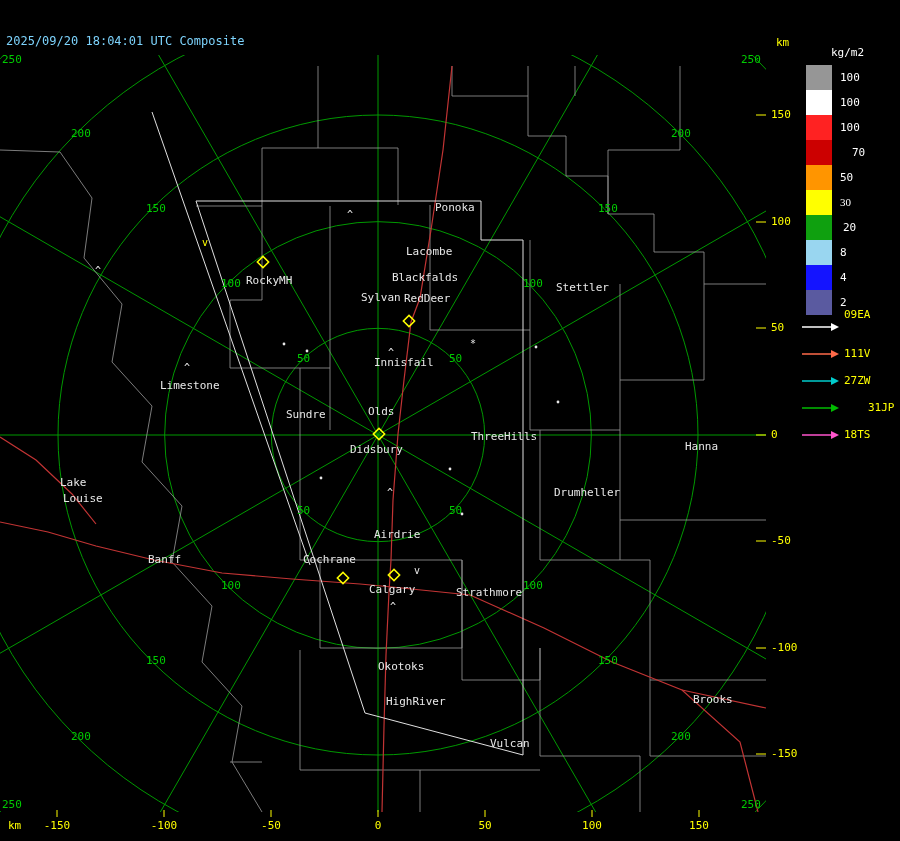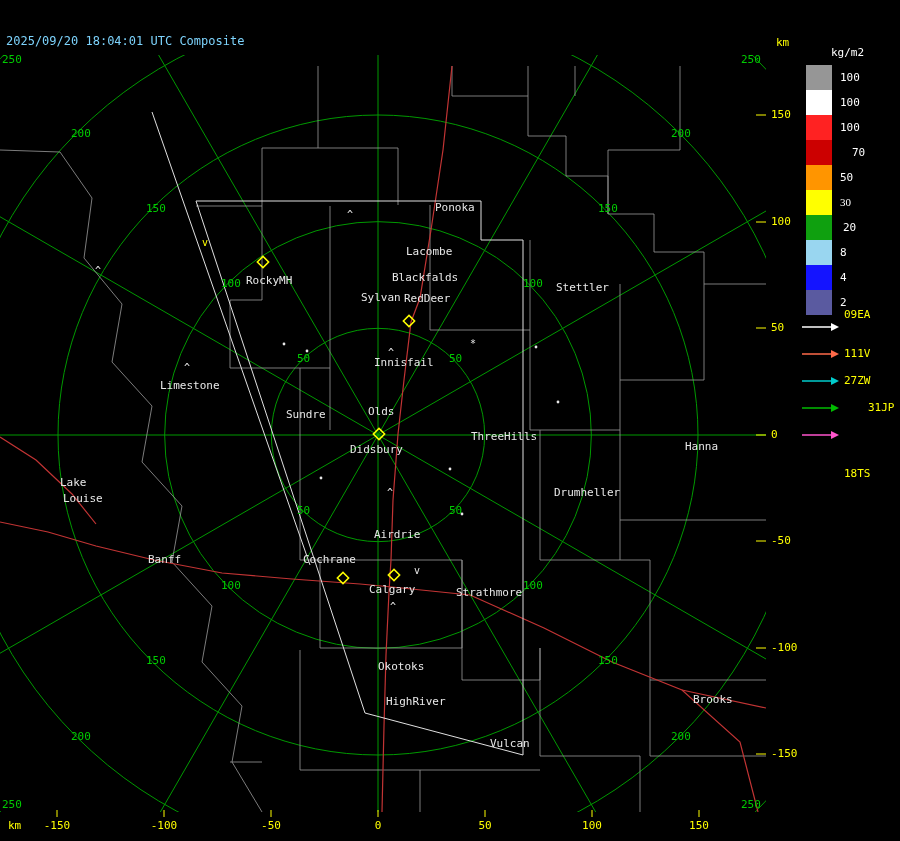--- a/index.html
+++ b/index.html
@@ -246,14 +246,14 @@
     <div class="swatch" style="left: 806px; top: 240px; background: rgb(153, 214, 240);"></div>
     <div class="swlab" style="left: 840px; top: 246px;">8</div>
     <div class="swatch" style="left: 806px; top: 265px; background: rgb(20, 20, 255);"></div>
     <div class="swlab" style="left: 840px; top: 271px;">4</div>
     <div class="swatch" style="left: 806px; top: 290px; background: rgb(90, 90, 160);"></div>
     <div class="swlab" style="left: 840px; top: 296px;">2</div>
     <div class="stnlab" style="left: 844px; top: 308px;">09EA</div>
     <div class="stnlab" style="left: 844px; top: 347px; text-align: right;">111V</div>
     <div class="stnlab" style="left: 844px; top: 374px;">27ZW</div>
     <div class="stnlab" style="left: 844px; top: 401px; margin-left: 24px;">31JP</div>
-    <div class="stnlab" style="left: 844px; top: 428px; margin-top: 39px;">18TS</div>
+    <div class="stnlab" style="left: 844px; top: 428px;">18TS</div>
   </div>
 
 </body></html>

